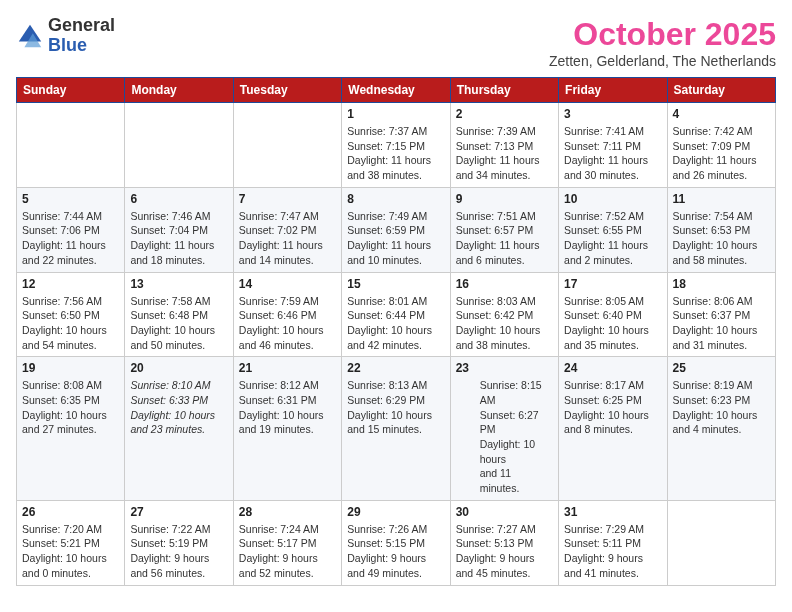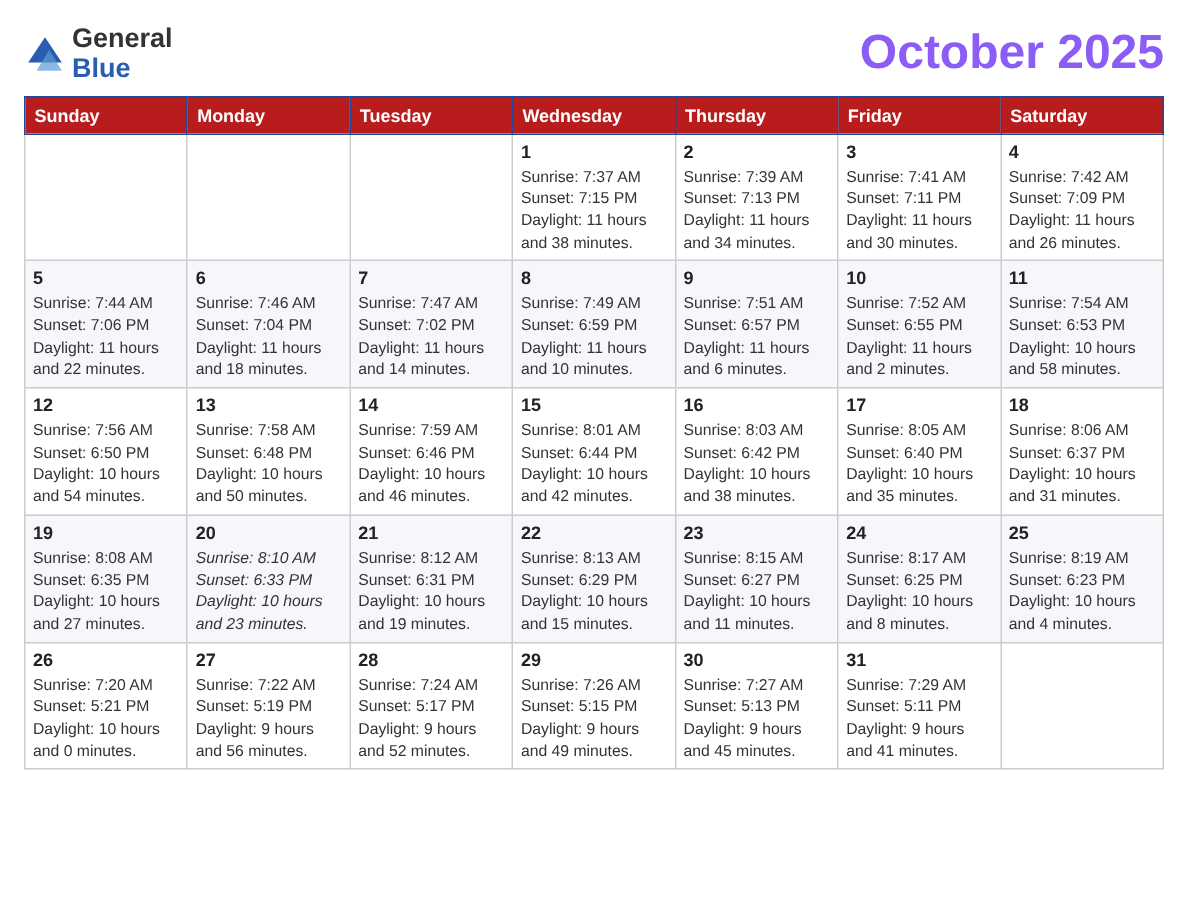--- a/index.html
+++ b/index.html
@@ -31,21 +31,21 @@
     .logo-icon {
       width: 28px;
       height: 28px;
     }
     .title-block {
       text-align: right;
     }
     .month-title {
       font-size: 32px;
       font-weight: bold;
-      color: #8b5cf6;
+      color: #ec4899;
     }
     .location {
       font-size: 14px;
       color: #444;
     }
     .calendar {
       width: 100%;
       border-collapse: collapse;
       font-size: 11px;
     }
@@ -95,20 +95,21 @@
       <polygon points="20,4 36,28 4,28" fill="#2a5db0"></polygon>
       <polygon points="24,16 36,36 12,36" fill="#5b9bd5" opacity="0.7"></polygon>
     </svg>
     <div class="logo-text">
       <span class="logo-general">General</span><br>
       <span class="logo-blue">Blue</span>
     </div>
   </div>
   <div class="title-block">
     <div class="month-title">October 2025</div>
+    <div class="location">Zetten, Gelderland, The Netherlands</div>
   </div>
 </div>
 
 <table class="calendar">
   <thead>
     <tr id="weekday-header">
         <th>Sunday</th>
         <th>Monday</th>
         <th>Tuesday</th>
         <th>Wednesday</th>
@@ -277,21 +278,21 @@
         </td>
         <td>
           <div class="day-num">22</div>
           <div class="day-info" style="white-space: pre-line;">Sunrise: 8:13 AM
 Sunset: 6:29 PM
 Daylight: 10 hours
 and 15 minutes.</div>
         </td>
         <td>
           <div class="day-num">23</div>
-          <div class="day-info" style="white-space: pre-line;">Sunrise: 8:15 AM
+          <div class="day-info" style="white-space: pre-line; margin-left: 24px;">Sunrise: 8:15 AM
 Sunset: 6:27 PM
 Daylight: 10 hours
 and 11 minutes.</div>
         </td>
         <td>
           <div class="day-num">24</div>
           <div class="day-info" style="white-space: pre-line;">Sunrise: 8:17 AM
 Sunset: 6:25 PM
 Daylight: 10 hours
 and 8 minutes.</div>

